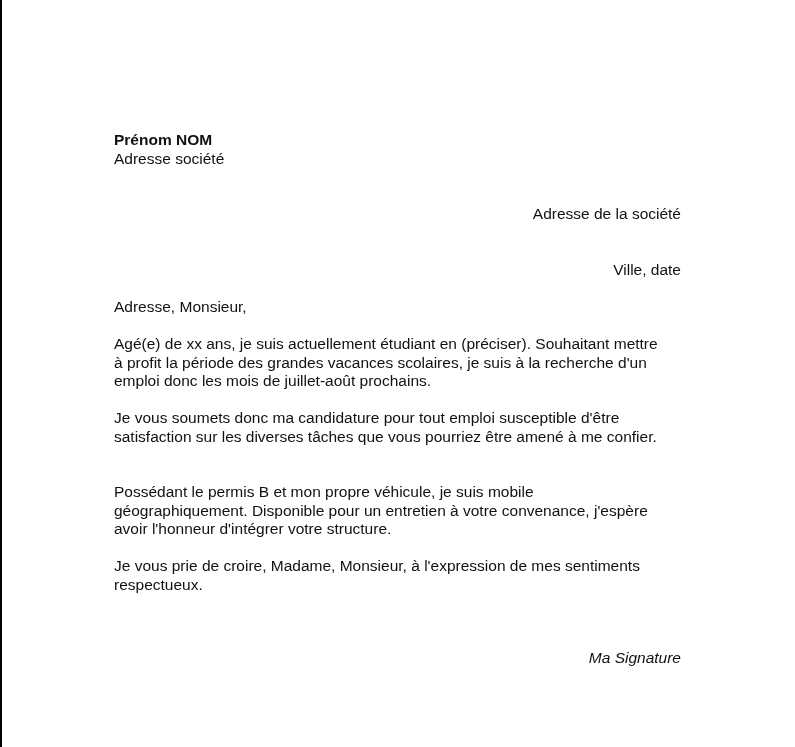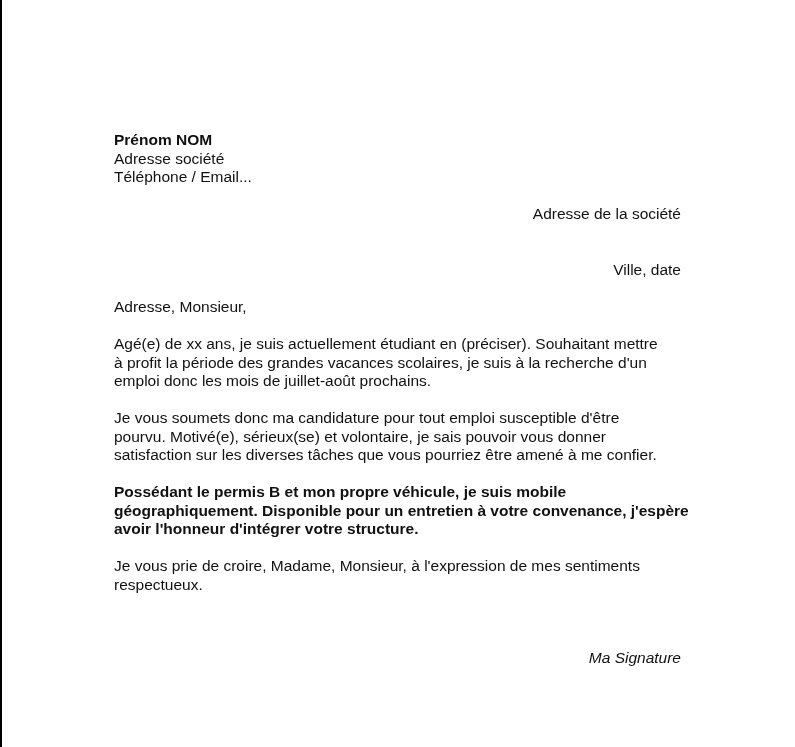--- a/index.html
+++ b/index.html
@@ -44,21 +44,20 @@
 </head>
 <body>
 
 <div class="left-border"></div>
 
 <div>
 
   <div class="block" style="top:131px;">
     <span class="line bold">Prénom NOM</span>
     <span class="line">Adresse société</span>
-    <span class="line">Téléphone / Email...</span>
   </div>
 
   <div class="right" style="top:205px;">
     <span class="line">Adresse de la société</span>
   </div>
 
   <div class="right" style="top:261px;">
     <span class="line">Ville, date</span>
   </div>
 
@@ -67,25 +66,24 @@
   </div>
 
   <div class="block" style="top:335px;">
     <span class="line">Agé(e) de xx ans, je suis actuellement étudiant en (préciser). Souhaitant mettre</span>
     <span class="line">à profit la période des grandes vacances scolaires, je suis à la recherche d'un</span>
     <span class="line">emploi donc les mois de juillet-août prochains.</span>
   </div>
 
   <div class="block" style="top:409px;">
     <span class="line">Je vous soumets donc ma candidature pour tout emploi susceptible d'être</span>
-    <span class="line">pourvu. Motivé(e), sérieux(se) et volontaire, je sais pouvoir vous donner</span>
     <span class="line">satisfaction sur les diverses tâches que vous pourriez être  amené à me confier.</span>
   </div>
 
-  <div class="block" style="top:483px;font-weight:bold;">
+  <div class="block" style="top:483px;">
     <span class="line">Possédant le permis B et mon propre véhicule, je suis mobile</span>
     <span class="line">géographiquement. Disponible pour un entretien à votre convenance, j'espère</span>
     <span class="line">avoir l'honneur d'intégrer votre structure.</span>
   </div>
 
   <div class="block" style="top:557px;">
     <span class="line">Je vous prie de croire, Madame, Monsieur, à l'expression de mes sentiments</span>
     <span class="line">respectueux.</span>
   </div>
 

